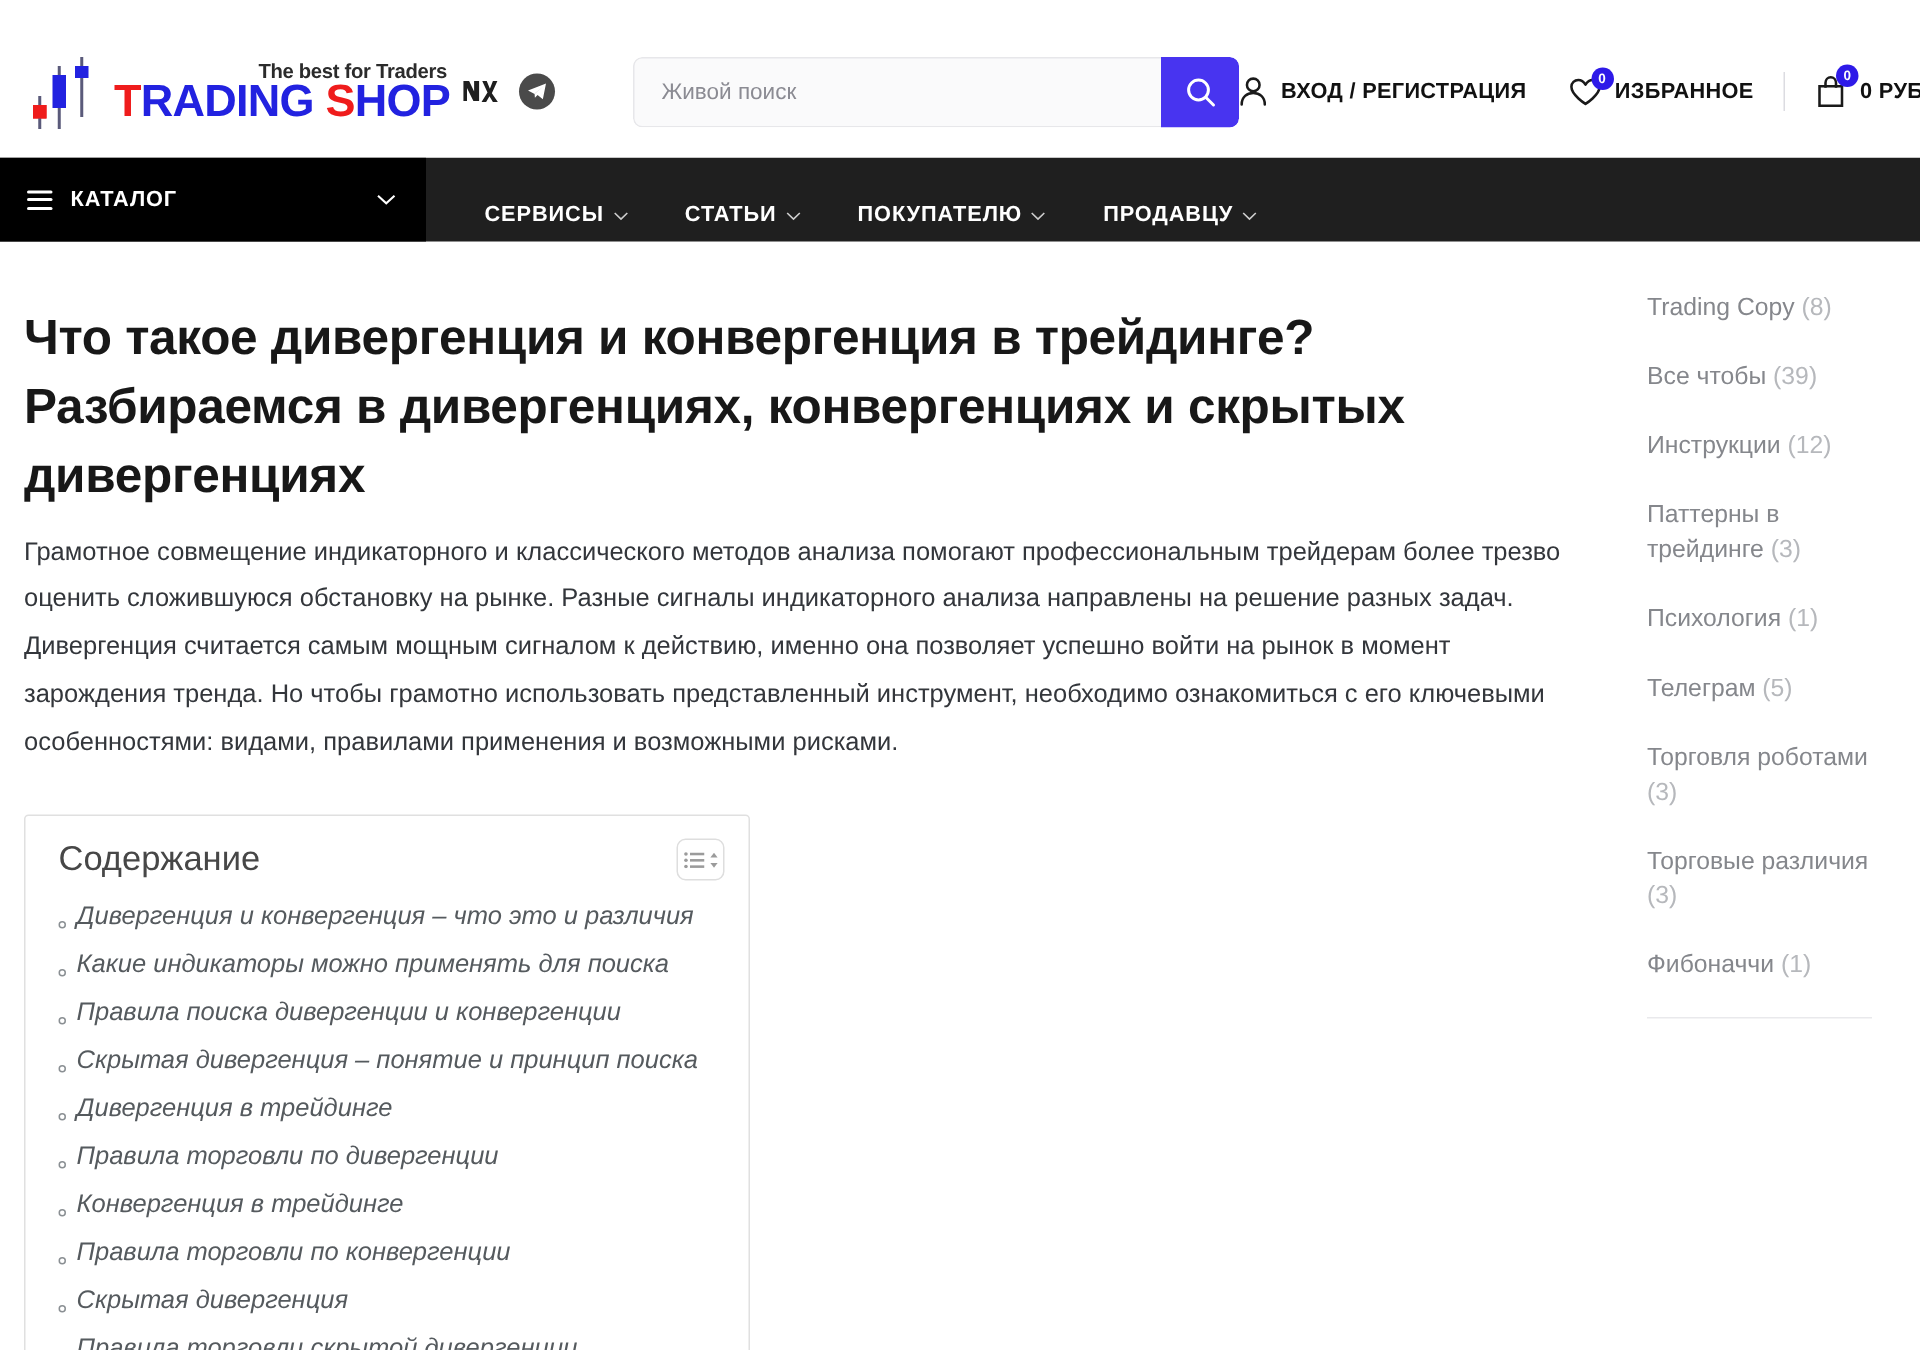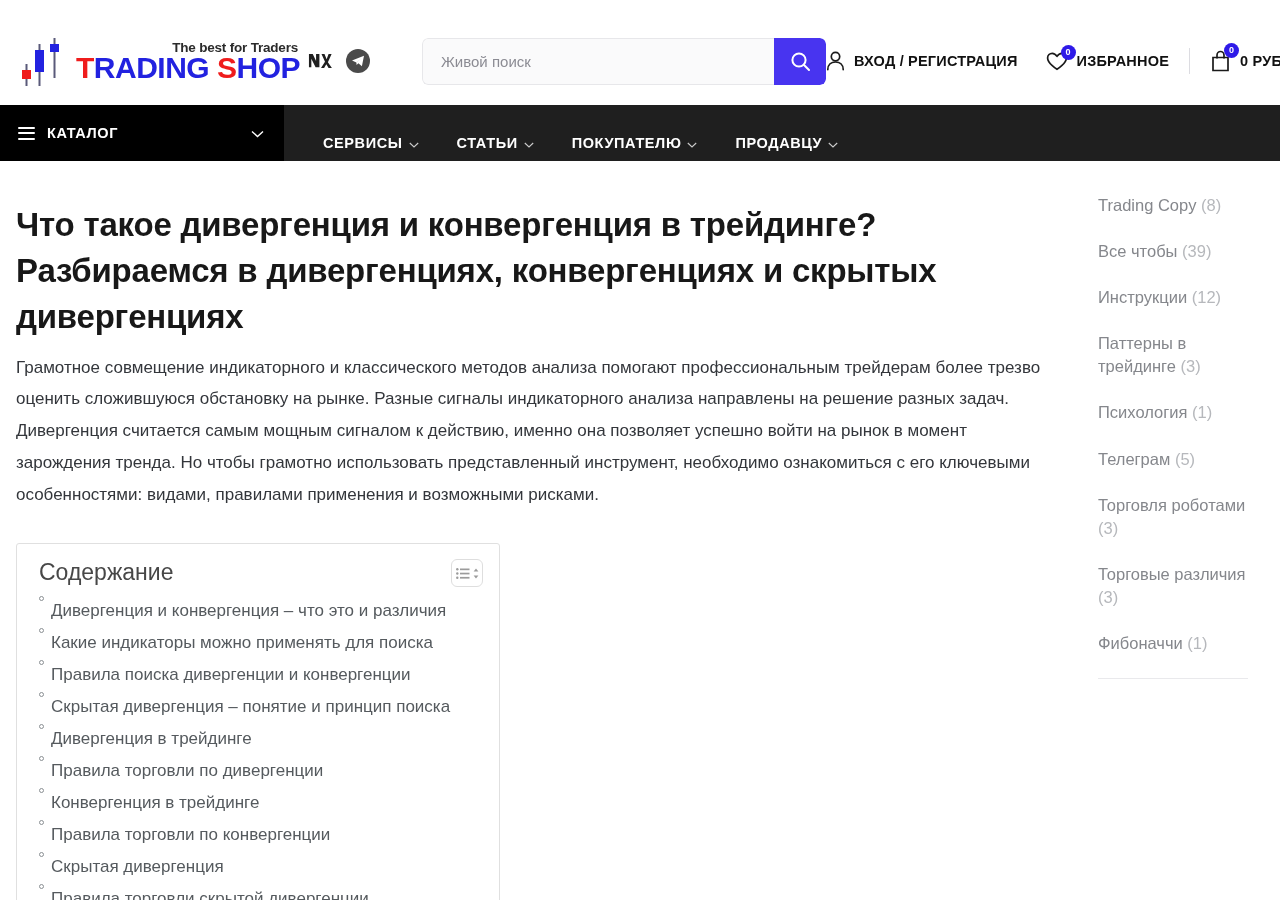--- a/index.html
+++ b/index.html
@@ -217,27 +217,28 @@
     display: flex; align-items: center; justify-content: center;
     gap: 3px;
     cursor: pointer;
     background: #fff;
     flex: 0 0 auto;
     margin-top: 1px;
   }
   .toc-list { list-style: none; margin-top: 9px; }
   .toc-list li {
     display: flex;
-    align-items: flex-start;
+    align-items: flex-end;
     gap: 7px;
     padding: 4px 0 5px 10px;
     font-size: 17px;
     color: #555a5e;
     line-height: 1.35;
     cursor: pointer;
+    font-style: italic;
   }
   .toc-bullet {
     width: 5px; height: 5px;
     border: 1px solid #8a8f93;
     border-radius: 50%;
     flex: 0 0 auto;
     position: relative;
     top: -4px;
   }
 

